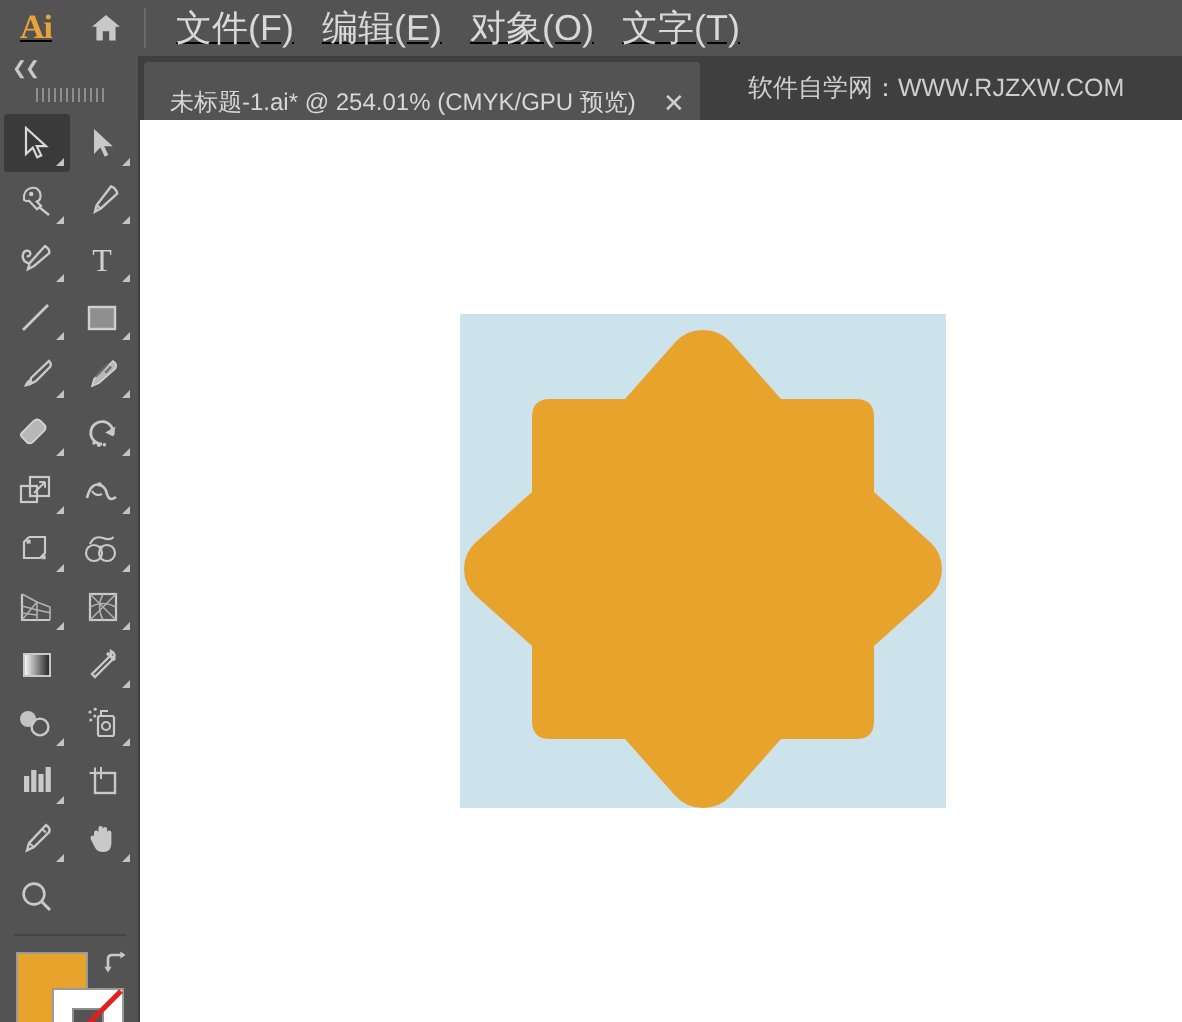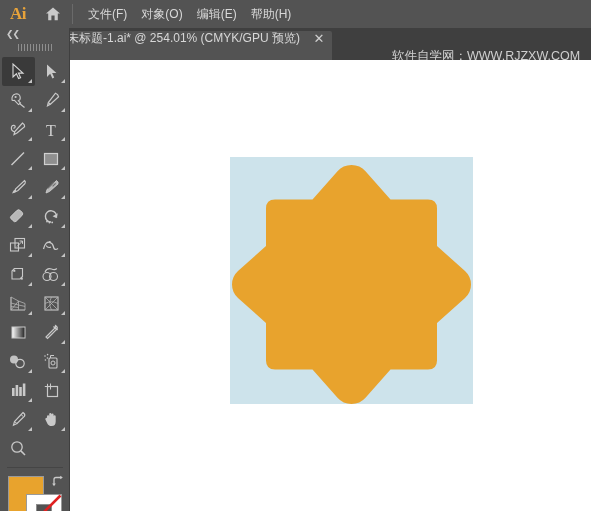--- a/index.html
+++ b/index.html
@@ -13,68 +13,68 @@
     position: relative;
     width: 591px; height: 511px;
     background: #535353;
   }
 
   
   #menubar {
     position: absolute; left: 0; top: 0;
     width: 591px; height: 28px;
     background: #535353;
-    display: flex; align-items: center;
+    display: flex; align-items: center; text-decoration: underline;
   }
   #ai-logo {
     width: 36px; height: 28px;
     display: flex; align-items: center; justify-content: center;
     color: #e8a33a;
     font-family: "Liberation Serif", "DejaVu Serif", serif;
     font-size: 17px; font-weight: bold;
     letter-spacing: -0.5px;
   }
   #home-btn {
     width: 34px; height: 28px;
     display: flex; align-items: center; justify-content: center;
   }
   #menu-sep {
     width: 1px; height: 20px; background: #6a6a6a; margin: 0 8px 0 2px;
   }
   .menu-item {
     padding: 0 7px; height: 28px; line-height: 28px;
-    color: #d8d8d8; font-size: 12px; white-space: nowrap;
+    color: #d8d8d8; font-size: 18px; white-space: nowrap;
     cursor: default;
   }
 
   
   #tabbar {
     position: absolute; left: 0; top: 28px;
     width: 591px; height: 32px;
     background: #3f3f3f;
   }
   #tab-doc {
-    position: absolute; left: 54px; top: 3px;
+    position: absolute; left: 72px; top: 3px;
     height: 29px;
     background: #535353;
-    display: flex; align-items: center;
-    padding: 0 6px 14px 13px;
+    display: flex; align-items: flex-end;
+    padding: 0 6px 0 13px;
     border-top-left-radius: 2px; border-top-right-radius: 2px;
   }
   #tab-title {
     color: #d7d7d7; font-size: 12px; white-space: nowrap;
   }
   #tab-close {
     margin-left: 12px; color: #cfcfcf; font-size: 13px;
     width: 14px; text-align: center; cursor: pointer;
   }
   #site-watermark {
-    position: absolute; left: 374px; top: 12px;
+    position: absolute; left: 374px; top: 0;
     height: 32px; line-height: 32px;
-    color: #cfcfcf; font-size: 12.5px; white-space: nowrap; margin-left: 18px;
+    color: #cfcfcf; font-size: 12.5px; white-space: nowrap;
   }
 
   
   #toolbar {
     position: absolute; left: 0; top: 28px;
     width: 70px; height: 483px;
     background: #535353;
     border-right: 1px solid #3f3f3f;
   }
   #tool-collapse {
@@ -174,23 +174,23 @@
 
   <div id="menubar">
     <div id="ai-logo">Ai</div>
     <div id="home-btn">
       <svg width="18" height="18" viewBox="0 0 18 18">
         <path d="M9 2.5 L16 8.4 L13.8 8.4 L13.8 15.2 L10.6 15.2 L10.6 10.6 L7.4 10.6 L7.4 15.2 L4.2 15.2 L4.2 8.4 L2 8.4 Z" fill="#c9c9c9"></path>
       </svg>
     </div>
     <div id="menu-sep"></div>
     <div class="menu-item">文件(F)</div>
+    <div class="menu-item">编辑(E)</div>
     <div class="menu-item">对象(O)</div>
-    <div class="menu-item">编辑(E)</div>
-    <div class="menu-item">帮助(H)</div>
+    <div class="menu-item">文字(T)</div>
   </div>
 
   <div id="tabbar">
     <div id="tab-doc">
       <span id="tab-title">未标题-1.ai* @ 254.01% (CMYK/GPU 预览)</span>
       <span id="tab-close">✕</span>
     </div>
     <div id="site-watermark">软件自学网：WWW.RJZXW.COM</div>
   </div>
 

